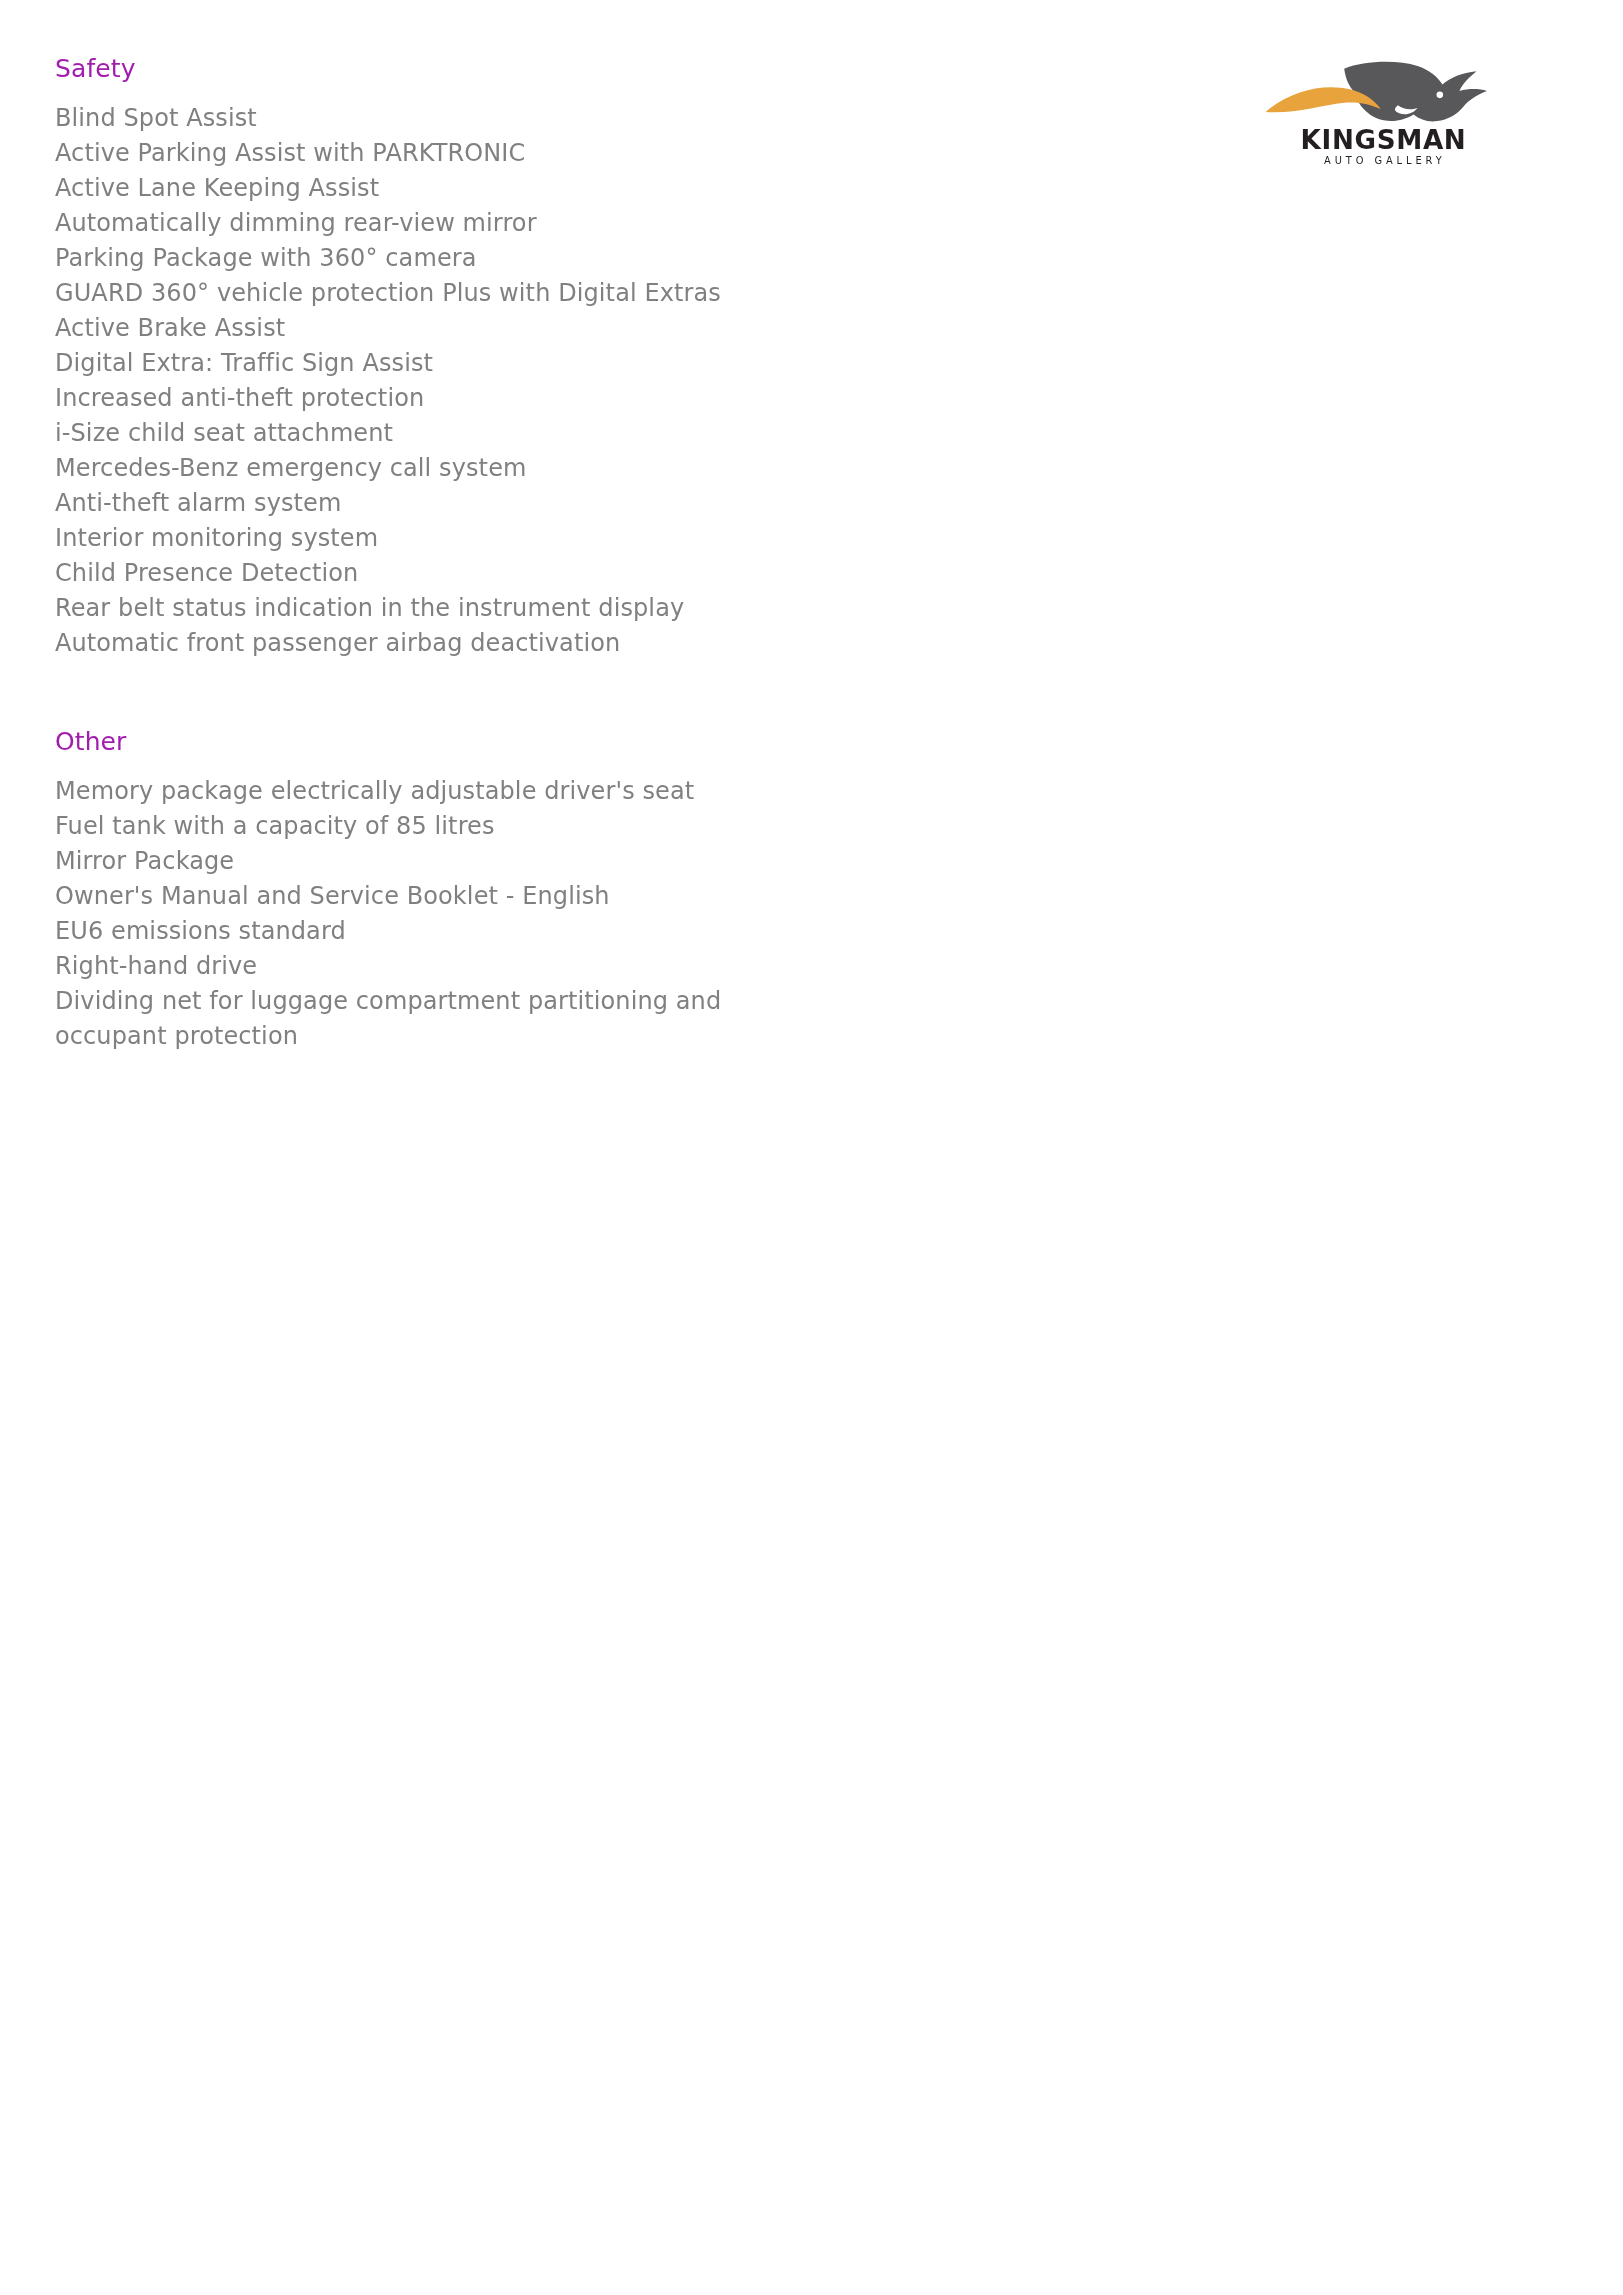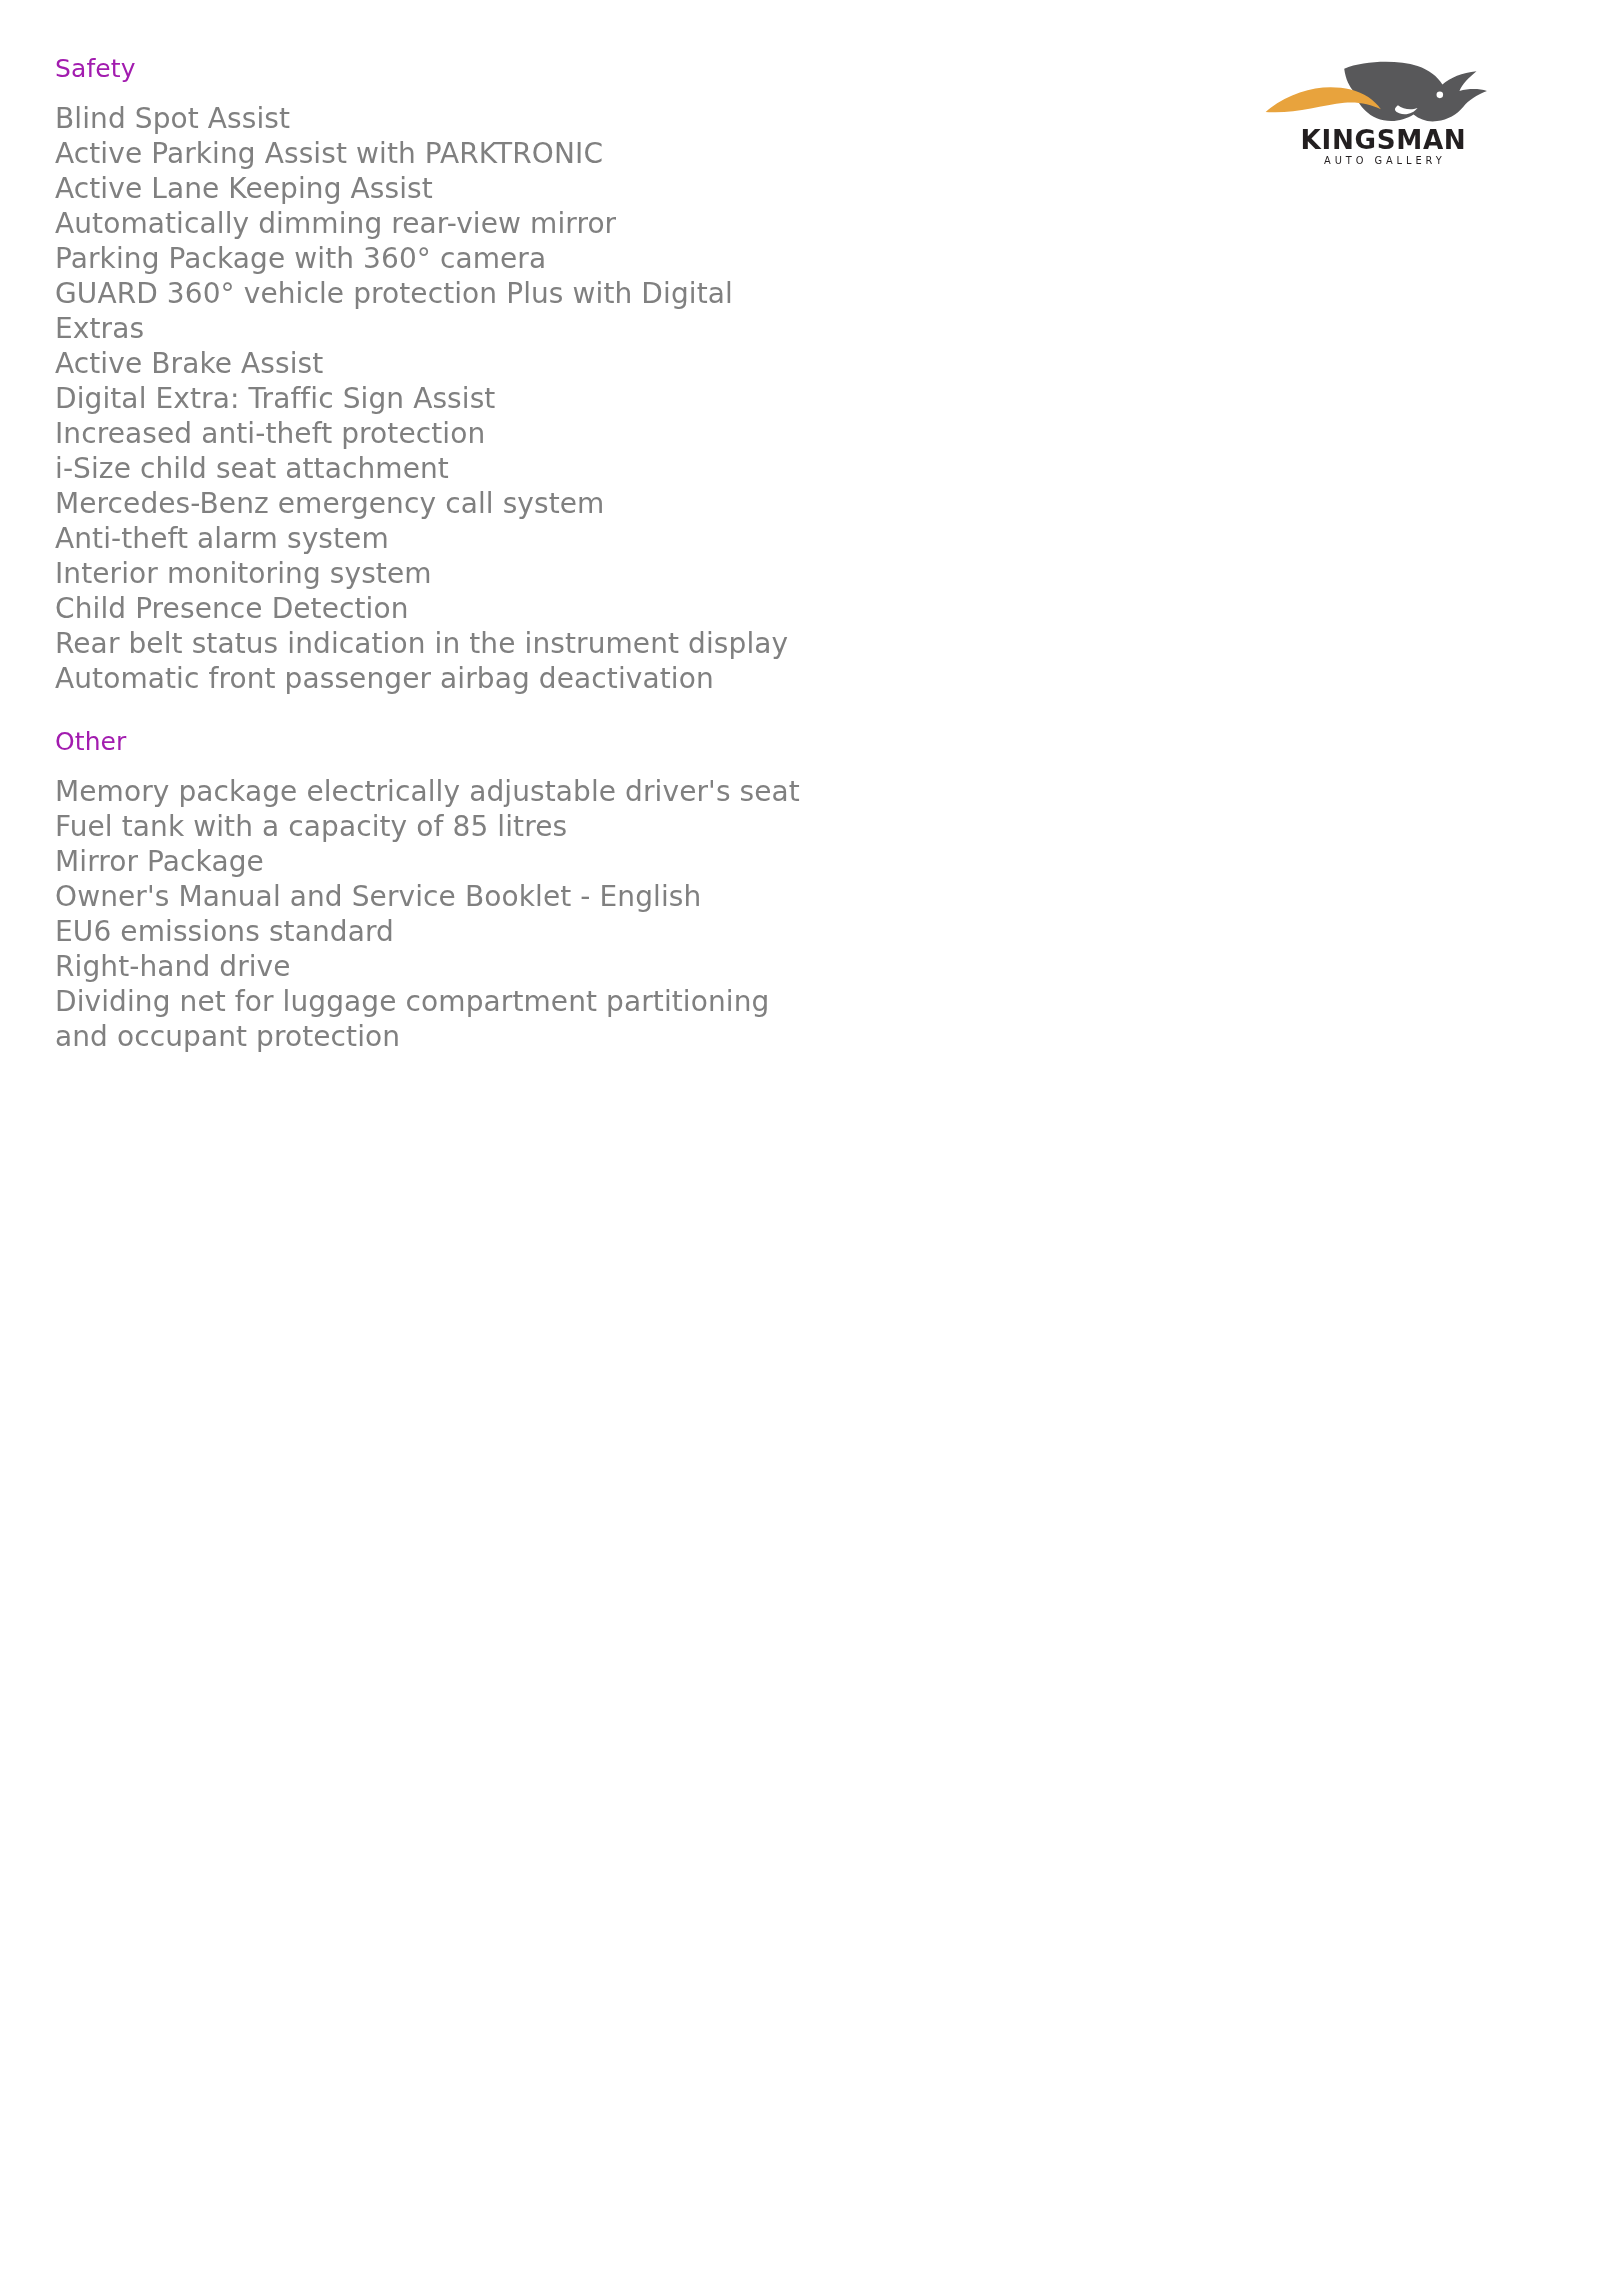--- a/index.html
+++ b/index.html
@@ -41,29 +41,29 @@
   }
   .section-title {
     font-size: 25px;
     color: #a21caf;
     font-weight: normal;
     letter-spacing: 0.1px;
     margin: 0 0 17px 0;
     line-height: 1.2;
   }
   .section + .section {
-    margin-top: 31px;
+    margin-top: 66px;
   }
   .item-list {
     list-style: none;
     margin: 0;
     padding: 0;
   }
   .item-list li {
-    font-size: 28px;
+    font-size: 24px;
     line-height: 35px;
     color: #808080;
     letter-spacing: 0.1px;
     max-width: 752px;
   }
 </style>
 </head>
 <body>
 
 <div class="page">

